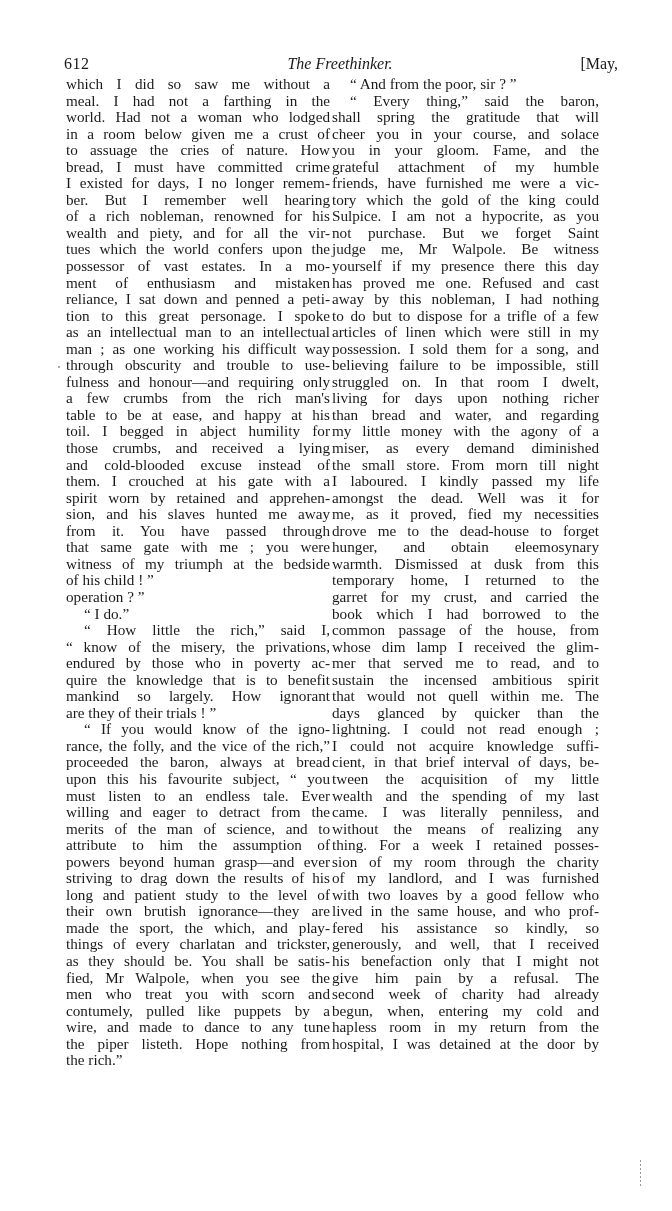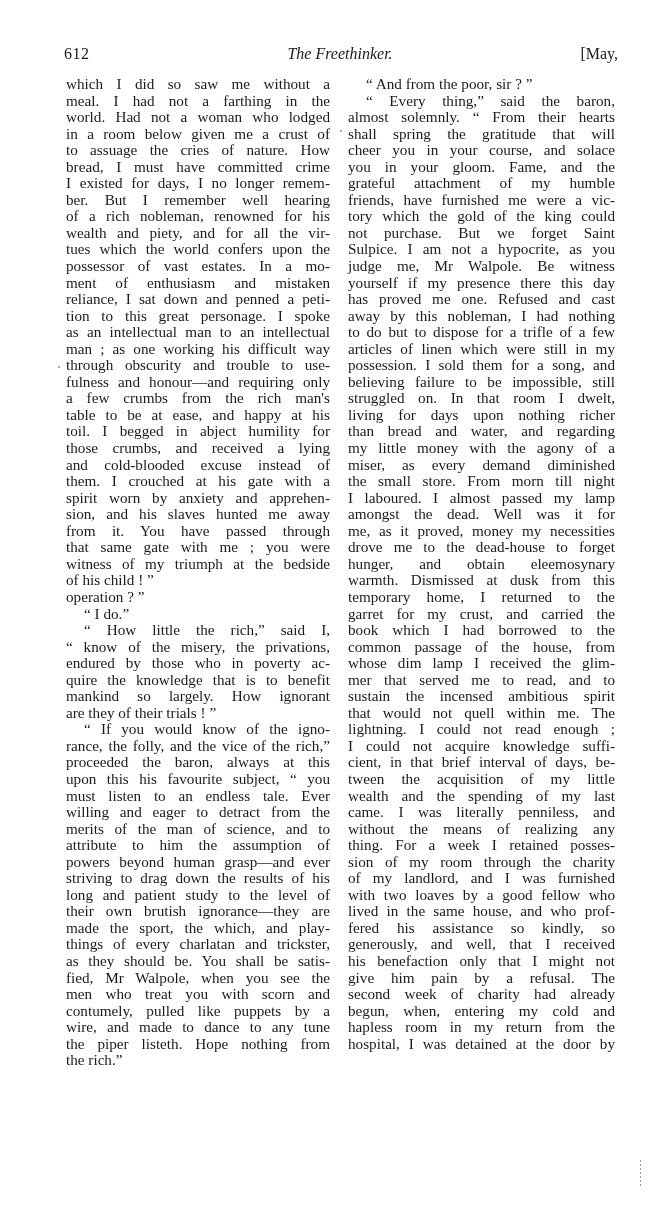--- a/index.html
+++ b/index.html
@@ -1,26 +1,26 @@
 <!DOCTYPE html>
 <html><head>
 <meta charset="utf-8">
 <style>
   html, body { margin: 0; padding: 0; background: #ffffff; }
   body { width: 672px; height: 1211px; position: relative; overflow: hidden;
          font-family: "Liberation Serif", "DejaVu Serif", serif; color: #1a1a1a; }
   .page { position: absolute; left: 0; top: 0; width: 672px; height: 1211px; }
-  .header { position: absolute; top: 44px; left: 62px; width: 556px; height: 20px;
+  .header { position: absolute; top: 54px; left: 62px; width: 556px; height: 20px;
             font-size: 16px; line-height: 20px; }
   .pnum { position: absolute; left: 2px; top: 0; font-weight: normal; letter-spacing: 0.5px; }
   .running { position: absolute; left: 0; right: 0; text-align: center; font-style: italic; font-size: 16px; }
   .month { position: absolute; right: 0; top: 0; }
   .col { position: absolute; top: 76px; font-size: 15.2px; line-height: 16.55px; }
   .col.left { left: 66px; width: 264px; font-family: Liberation Serif, serif; }
-  .col.right { left: 348px; width: 267px; }
+  .col.right { left: 332px; width: 267px; }
   .line { display: block; white-space: nowrap; text-align: justify; text-align-last: justify; height: 16.55px; overflow: visible; }
   .line.last { text-align-last: left; }
   .line.ind { padding-left: 18px; }
   .mark { position: absolute; width: 2px; height: 2px; background: #888; border-radius: 1px; }
   .edge { position: absolute; left: 640px; top: 1160px; width: 1px; height: 28px;
           background: repeating-linear-gradient(#999 0 2px, transparent 2px 4px); }
 </style>
 </head>
 <body>
 
@@ -50,37 +50,37 @@
       <span class="line">as an intellectual man to an intellectual</span>
       <span class="line">man ; as one working his difficult way</span>
       <span class="line">through obscurity and trouble to use-</span>
       <span class="line">fulness and honour—and requiring only</span>
       <span class="line">a few crumbs from the rich man's</span>
       <span class="line">table to be at ease, and happy at his</span>
       <span class="line">toil.  I begged in abject humility for</span>
       <span class="line">those crumbs, and received a lying</span>
       <span class="line">and cold-blooded excuse instead of</span>
       <span class="line">them.  I crouched at his gate with a</span>
-      <span class="line">spirit worn by anxiety and apprehen-</span>
+      <span class="line">spirit worn by retained and apprehen-</span>
       <span class="line">sion, and his slaves hunted me away</span>
       <span class="line">from it.  You have passed through</span>
       <span class="line">that same gate with me ; you were</span>
       <span class="line">witness of my triumph at the bedside</span>
       <span class="line last">of his child ! ”</span>
       <span class="line last">operation ? ”</span>
       <span class="line ind last">“ I do.”</span>
       <span class="line ind">“ How little the rich,” said I,</span>
       <span class="line">“ know of the misery, the privations,</span>
       <span class="line">endured by those who in poverty ac-</span>
       <span class="line">quire the knowledge that is to benefit</span>
       <span class="line">mankind so largely.  How ignorant</span>
       <span class="line last">are they of their trials ! ”</span>
       <span class="line ind">“ If you would know of the igno-</span>
       <span class="line">rance, the folly, and the vice of the rich,”</span>
-      <span class="line">proceeded the baron, always at this</span>
+      <span class="line">proceeded the baron, always at bread</span>
       <span class="line">upon this his favourite subject, “ you</span>
       <span class="line">must listen to an endless tale.  Ever</span>
       <span class="line">willing and eager to detract from the</span>
       <span class="line">merits of the man of science, and to</span>
       <span class="line">attribute to him the assumption of</span>
       <span class="line">powers beyond human grasp—and ever</span>
       <span class="line">striving to drag down the results of his</span>
       <span class="line">long and patient study to the level of</span>
       <span class="line">their own brutish ignorance—they are</span>
       <span class="line">made the sport, the which, and play-</span>
@@ -89,57 +89,57 @@
       <span class="line">fied, Mr Walpole, when you see the</span>
       <span class="line">men who treat you with scorn and</span>
       <span class="line">contumely, pulled like puppets by a</span>
       <span class="line">wire, and made to dance to any tune</span>
       <span class="line">the piper listeth.  Hope nothing from</span>
       <span class="line last">the rich.”</span>
     </div>
   <div class="col right" id="col-right">
       <span class="line ind last">“ And from the poor, sir ? ”</span>
       <span class="line ind">“ Every thing,” said the baron,</span>
-      <span class="line">almost solemnly. “ From their hearts</span>
       <span class="line">shall spring the gratitude that will</span>
       <span class="line">cheer you in your course, and solace</span>
       <span class="line">you in your gloom.  Fame, and the</span>
       <span class="line">grateful attachment of my humble</span>
       <span class="line">friends, have furnished me were a vic-</span>
       <span class="line">tory which the gold of the king could</span>
+      <span class="line">Sulpice.  I am not a hypocrite, as you</span>
       <span class="line">not purchase.  But we forget Saint</span>
-      <span class="line">Sulpice.  I am not a hypocrite, as you</span>
       <span class="line">judge me, Mr Walpole.  Be witness</span>
       <span class="line">yourself if my presence there this day</span>
       <span class="line">has proved me one.  Refused and cast</span>
       <span class="line">away by this nobleman, I had nothing</span>
       <span class="line">to do but to dispose for a trifle of a few</span>
       <span class="line">articles of linen which were still in my</span>
       <span class="line">possession.  I sold them for a song, and</span>
       <span class="line">believing failure to be impossible, still</span>
       <span class="line">struggled on.  In that room I dwelt,</span>
       <span class="line">living for days upon nothing richer</span>
       <span class="line">than bread and water, and regarding</span>
       <span class="line">my little money with the agony of a</span>
       <span class="line">miser, as every demand diminished</span>
       <span class="line">the small store.  From morn till night</span>
-      <span class="line">I laboured.  I almost passed my lamp</span>
+      <span class="line">I laboured.  I kindly passed my life</span>
       <span class="line">amongst the dead.  Well was it for</span>
-      <span class="line">me, as it proved, money my necessities</span>
+      <span class="line">me, as it proved, fied my necessities</span>
       <span class="line">drove me to the dead-house to forget</span>
       <span class="line">hunger, and obtain eleemosynary</span>
       <span class="line">warmth. Dismissed at dusk from this</span>
       <span class="line">temporary home, I returned to the</span>
       <span class="line">garret for my crust, and carried the</span>
       <span class="line">book which I had borrowed to the</span>
       <span class="line">common passage of the house, from</span>
       <span class="line">whose dim lamp I received the glim-</span>
       <span class="line">mer that served me to read, and to</span>
       <span class="line">sustain the incensed ambitious spirit</span>
       <span class="line">that would not quell within me.  The</span>
+      <span class="line">days glanced by quicker than the</span>
       <span class="line">lightning.  I could not read enough ;</span>
       <span class="line">I could not acquire knowledge suffi-</span>
       <span class="line">cient, in that brief interval of days, be-</span>
       <span class="line">tween the acquisition of my little</span>
       <span class="line">wealth and the spending of my last</span>
       <span class="line">came.  I was literally penniless, and</span>
       <span class="line">without the means of realizing any</span>
       <span class="line">thing.  For a week I retained posses-</span>
       <span class="line">sion of my room through the charity</span>
       <span class="line">of my landlord, and I was furnished</span>

